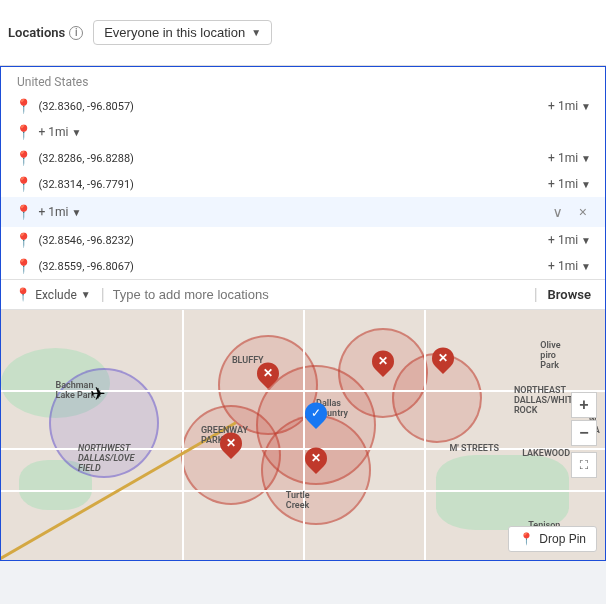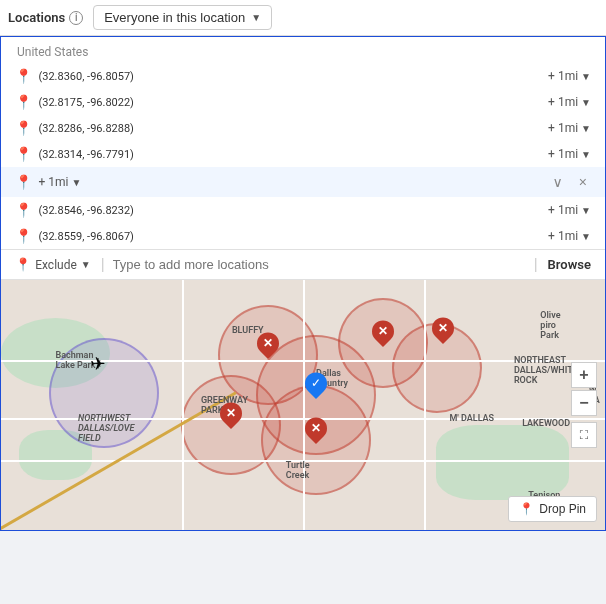--- a/index.html
+++ b/index.html
@@ -8,21 +8,21 @@
       font-size: 13px;
       background: #f0f2f5;
       width: 606px;
       min-height: 604px;
     }
     .top-bar {
       display: flex;
       align-items: center;
       background: #fff;
       border-bottom: 1px solid #ddd;
-      padding: 5px 8px;
+      padding: 20px 8px;
       gap: 10px;
     }
     .top-bar-label {
       font-weight: 600;
       font-size: 13px;
       color: #333;
       display: flex;
       align-items: center;
       gap: 4px;
     }
@@ -274,21 +274,20 @@
   <div class="country-label">United States</div>
 
   <ul class="location-list" id="location-list">
       <li class="location-item">
         <span class="pin-icon pin-blue">📍</span>
         <span class="coord-text">(32.8360, -96.8057)</span>
         <span class="radius-badge">+ 1mi <span style="font-size:10px;">▼</span></span>
       </li>
       <li class="location-item">
         <span class="pin-icon pin-red">📍</span>
-        <span class="coord-text">(32.8175, -96.8022)</span>
         <span class="radius-badge">+ 1mi <span style="font-size:10px;">▼</span></span>
       </li>
       <li class="location-item">
         <span class="pin-icon pin-red">📍</span>
         <span class="coord-text">(32.8286, -96.8288)</span>
         <span class="radius-badge">+ 1mi <span style="font-size:10px;">▼</span></span>
       </li>
       <li class="location-item">
         <span class="pin-icon pin-red">📍</span>
         <span class="coord-text">(32.8314, -96.7791)</span>
@@ -380,21 +379,21 @@
         <div class="label-text" style="left: 199.98px; top: 115px; white-space: pre;">GREENWAY
 PARK</div>
         <div class="label-text" style="left: 315.12px; top: 87.5px; white-space: pre;">Dallas
 Country</div>
         <div class="label-text" style="left: 77px; top: 132.5px; white-space: pre; font-style: italic;">NORTHWEST
 DALLAS/LOVE
 FIELD</div>
         <div class="label-text" style="left: 496.92px; top: 75px; white-space: pre; margin-left: 16px;">NORTHEAST
 DALLAS/WHITE
 ROCK</div>
-        <div class="label-text" style="left: 448.44px; top: 132.5px; white-space: pre;">M' DALLAS</div>
+        <div class="label-text" style="left: 448.44px; top: 132.5px; white-space: pre;">M' STREETS</div>
         <div class="label-text" style="left: 521.16px; top: 137.5px; white-space: pre;">LAKEWOOD</div>
         <div class="label-text" style="left: 284.82px; top: 180px; white-space: pre;">Turtle
 Creek</div>
         <div class="label-text" style="left: 539.34px; top: 30px; white-space: pre;">Olive
 piro
 Park</div>
         <div class="label-text" style="left: 587.82px; top: 105px; white-space: pre;">W
 LA</div>
         <div class="label-text" style="left: 527.22px; top: 210px; white-space: pre;">Tenison</div>
       </div>

